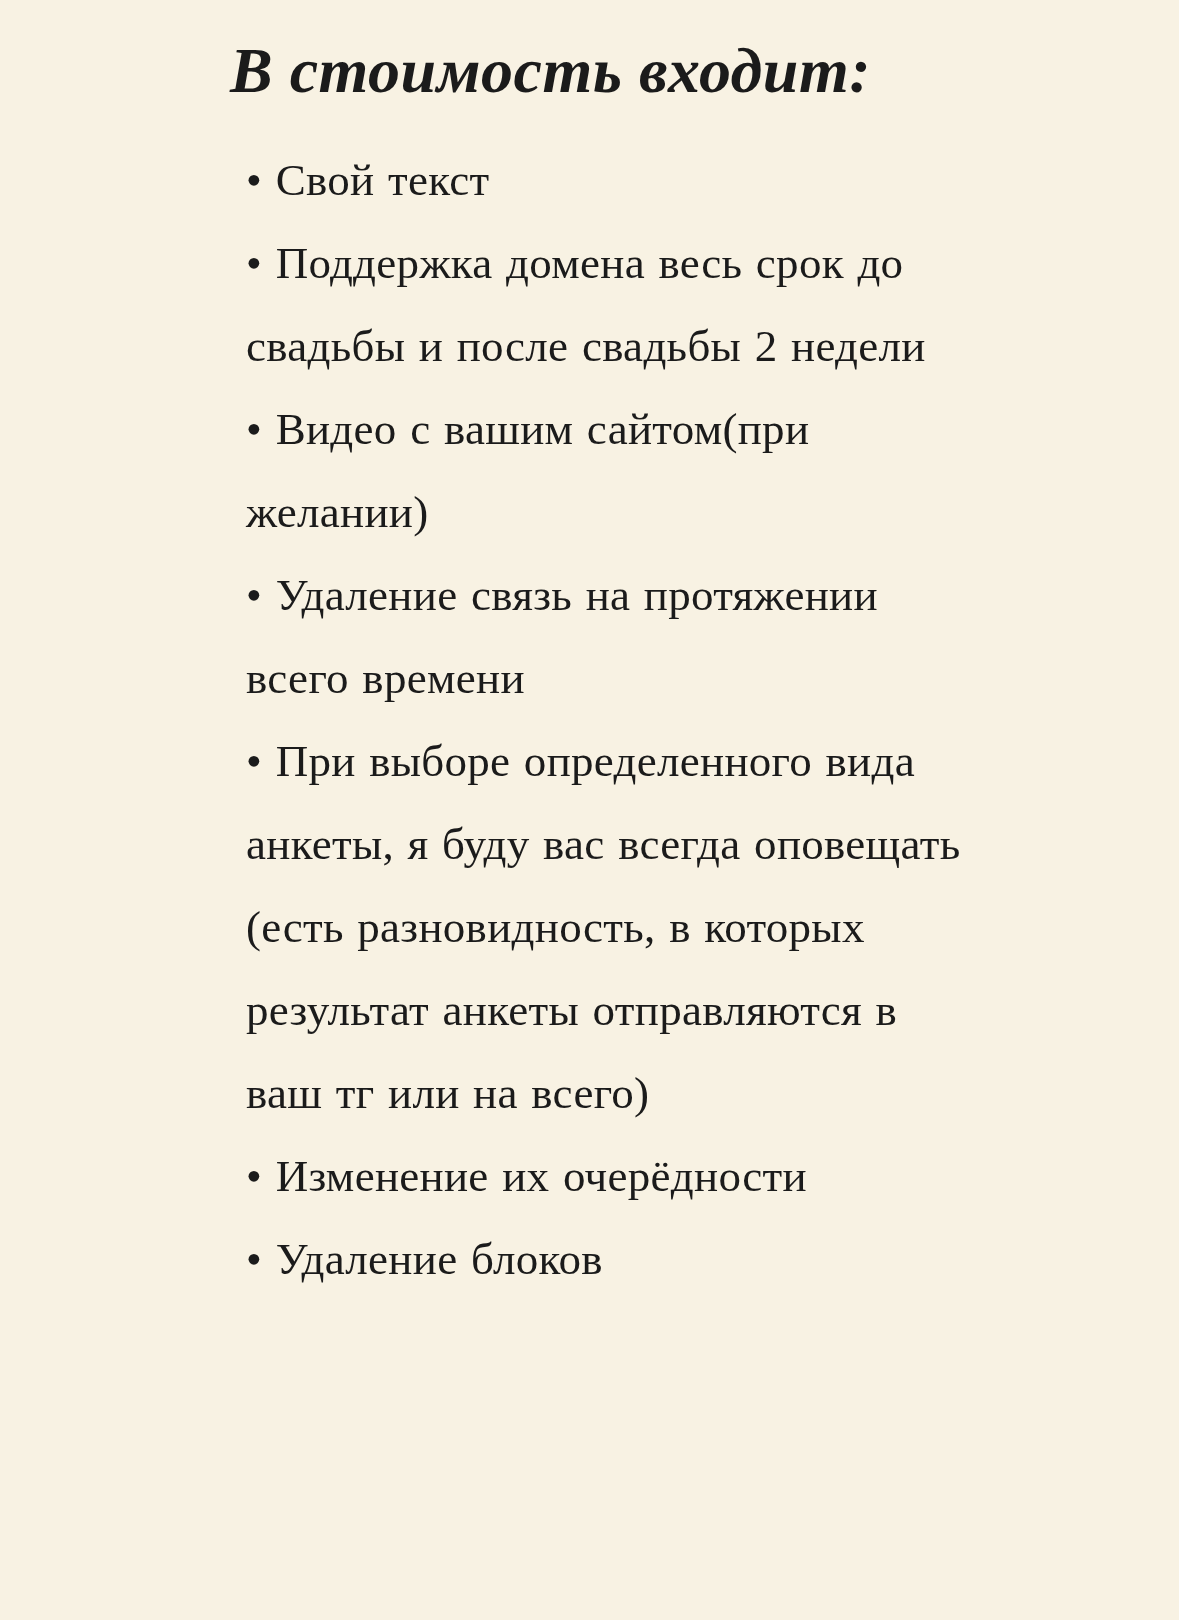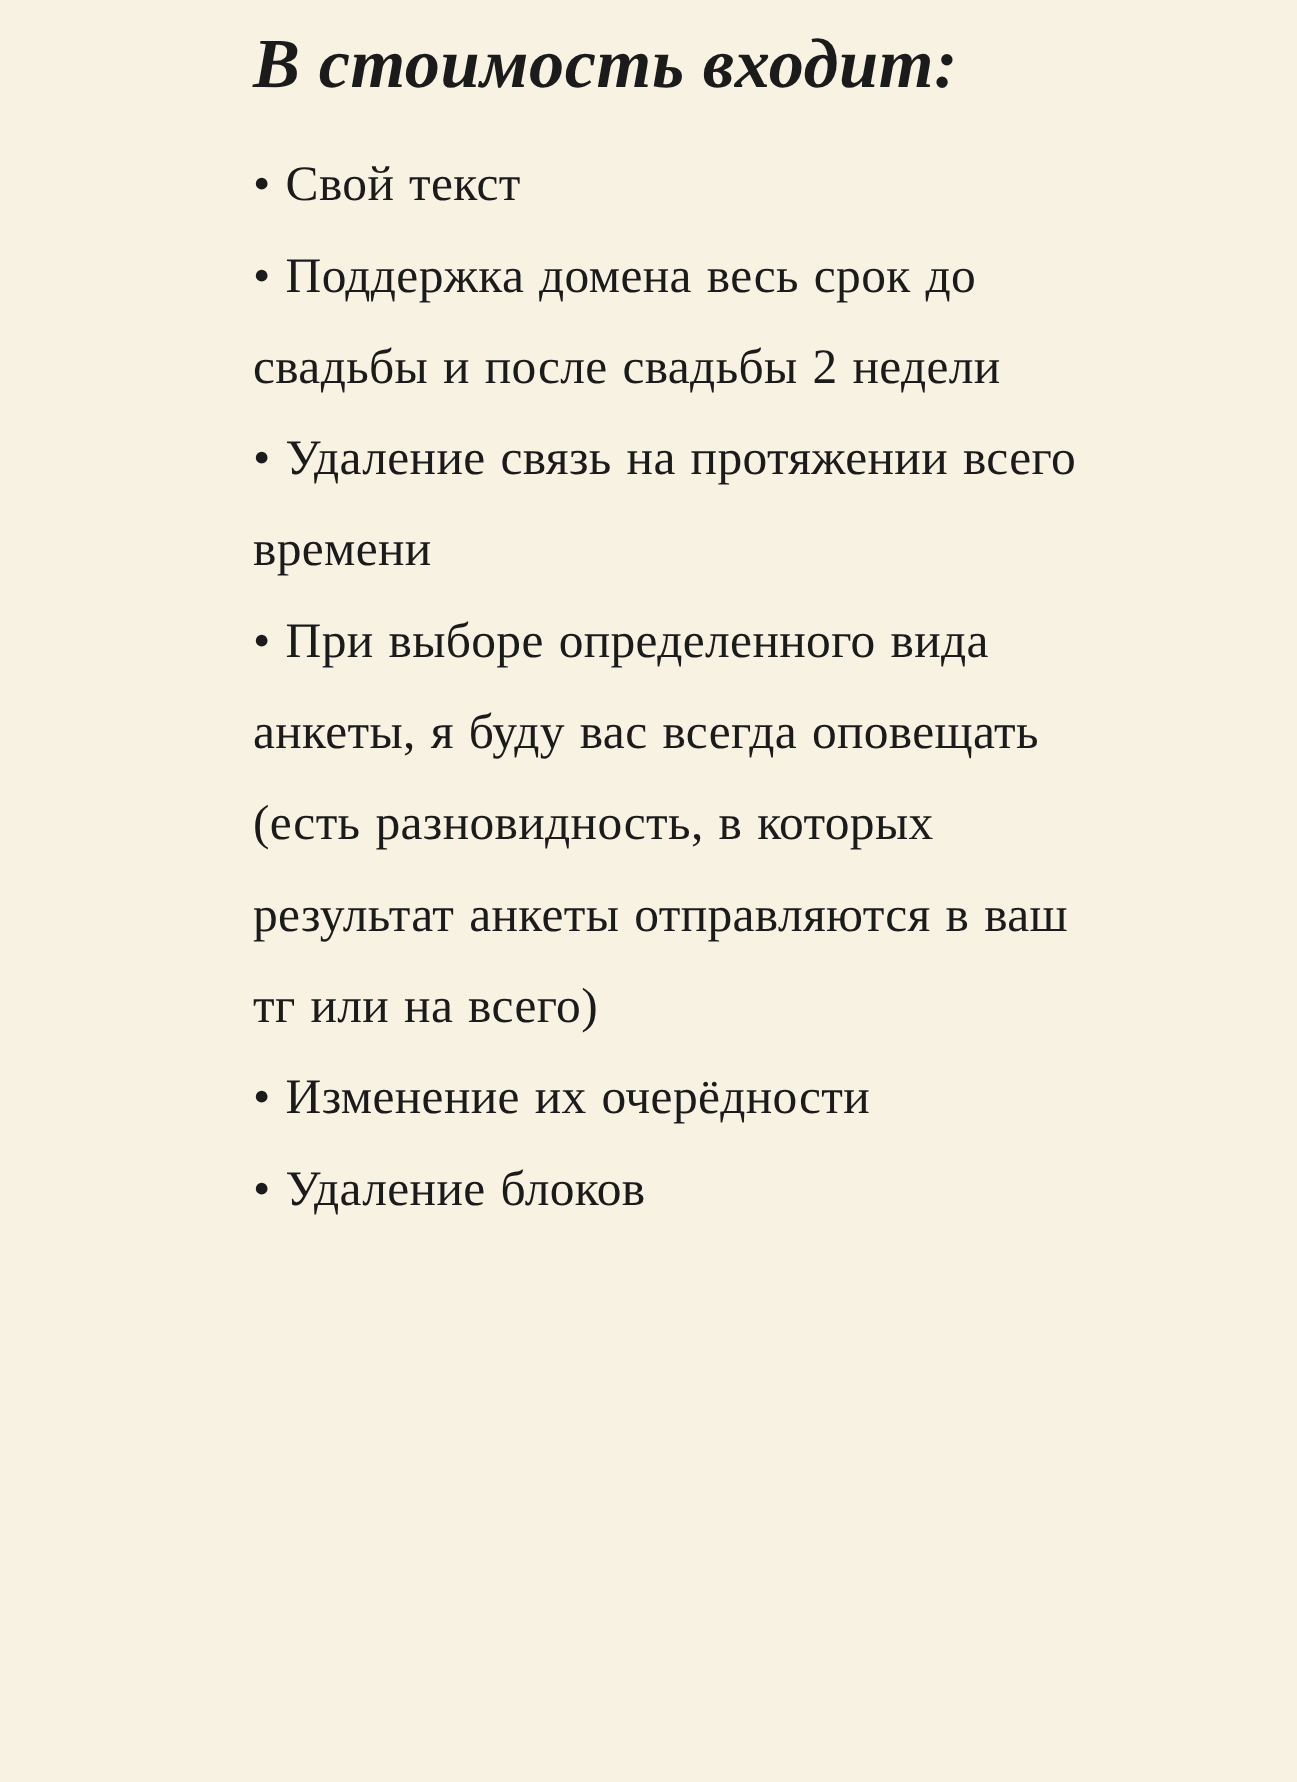--- a/index.html
+++ b/index.html
@@ -19,25 +19,25 @@
     box-sizing: border-box;
     width: 1179px;
     min-height: 1620px;
     padding: 18px 180px 40px 230px;
   }
   .page-title {
     font-style: italic;
     font-weight: 600;
     font-size: 64px;
     line-height: 1.25;
-    margin: 0 0 28px 0;
+    margin: 13px 0 28px 0;
     letter-spacing: 0.5px;
   }
   .items {
-    margin: 0;
+    margin: 16px;
     padding: 0;
     list-style: none;
   }
   .item {
     font-size: 45px;
     line-height: 83px;
     font-weight: 400;
     margin: 0;
     letter-spacing: 0.3px;
     word-spacing: 2px;
@@ -51,18 +51,19 @@
 </style>
 </head>
 <body>
 
 <div class="page">
   <h1 class="page-title">В стоимость входит:</h1>
 
   <div class="items">
     <p class="item"><span class="bullet">•</span> <span class="item-text">Свой текст</span></p>
     <p class="item"><span class="bullet">•</span> <span class="item-text">Поддержка домена весь срок до свадьбы и после свадьбы 2 недели</span></p>
+    <p class="item"><span class="bullet">•</span> <span class="item-text">Видео с вашим сайтом(при желании)</span></p>
     <p class="item"><span class="bullet">•</span> <span class="item-text">Удаление связь на протяжении всего времени</span></p>
     <p class="item"><span class="bullet">•</span> <span class="item-text">При выборе определенного вида анкеты, я буду вас всегда оповещать (есть разновидность, в которых результат анкеты отправляются в ваш тг или на всего)</span></p>
     <p class="item"><span class="bullet">•</span> <span class="item-text">Изменение их очерёдности</span></p>
     <p class="item"><span class="bullet">•</span> <span class="item-text">Удаление блоков</span></p>
   </div>
 </div>
 
 </body></html>

